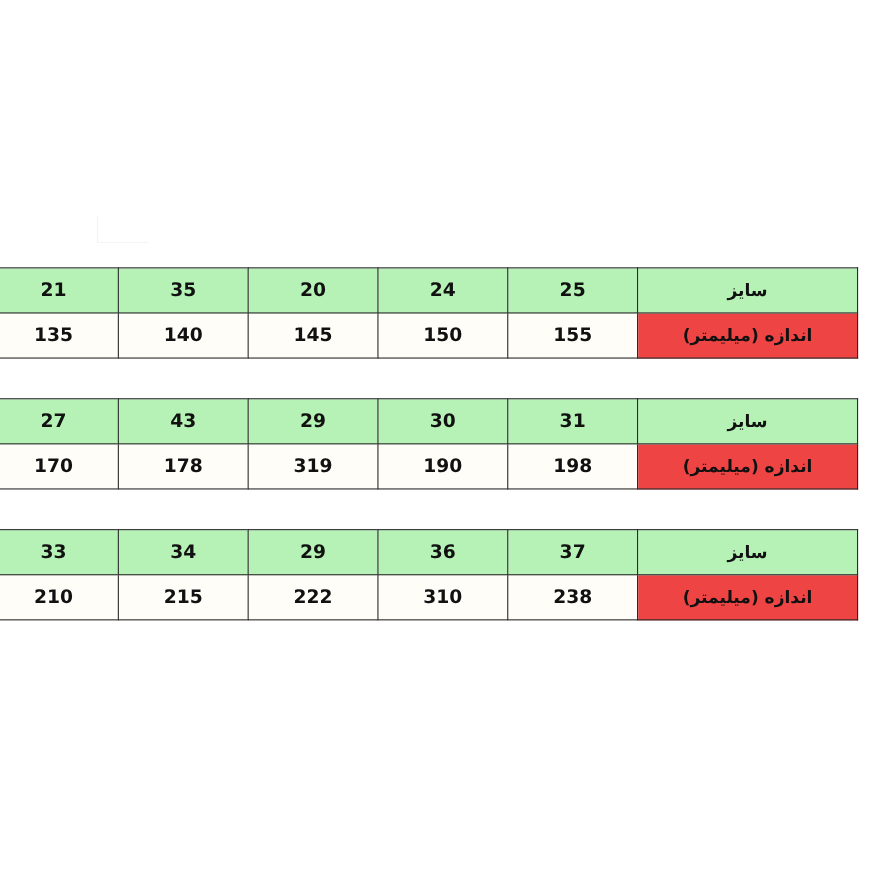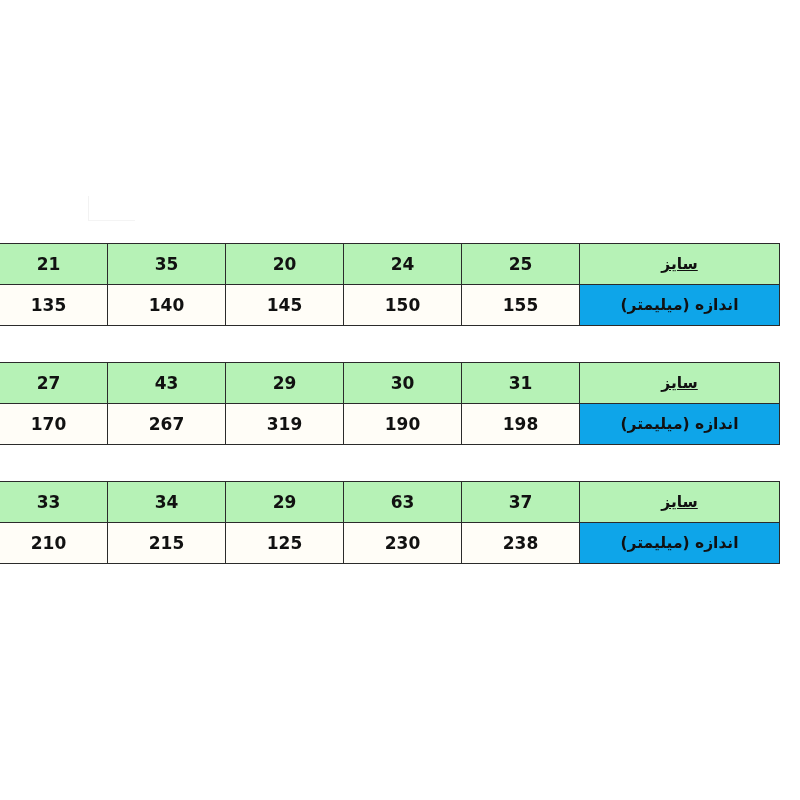--- a/index.html
+++ b/index.html
@@ -40,31 +40,30 @@
     height: 40px;
     text-align: center;
     vertical-align: middle;
     font-size: 17px;
     font-weight: bold;
     color: #111111;
     background: #fffdf7;
     padding: 0 2px;
   }
   table.size-table td.label {
-    background: #0ea5e9;
+    background: #ef4444;
     width: 195px;
     font-size: 15.5px;
     letter-spacing: 0;
   }
   table.size-table tr.head td {
     background: #b6f2b6;
   }
   table.size-table tr.head td.label {
     background: #b6f2b6;
-    text-decoration: underline;
   }
   table.size-table td.val {
     width: 113px;
   }
   .faint-mark {
     position: absolute;
     left: 88px;
     top: 196px;
     width: 46px;
     height: 24px;
@@ -114,43 +113,43 @@
           <td class="val">29</td>
           <td class="val">43</td>
           <td class="val">27</td>
 
         </tr>
         <tr>
           <td class="label">اندازه (میلیمتر)</td>
           <td class="val">198</td>
           <td class="val">190</td>
           <td class="val">319</td>
-          <td class="val">267</td>
+          <td class="val">178</td>
           <td class="val">170</td>
 
         </tr>
       </tbody>
     </table>
 
     <table class="size-table">
       <tbody>
         <tr class="head">
           <td class="label">سایز</td>
           <td class="val">37</td>
-          <td class="val">63</td>
+          <td class="val">36</td>
           <td class="val">29</td>
           <td class="val">34</td>
           <td class="val">33</td>
 
         </tr>
         <tr>
           <td class="label">اندازه (میلیمتر)</td>
           <td class="val">238</td>
-          <td class="val">230</td>
-          <td class="val">125</td>
+          <td class="val">310</td>
+          <td class="val">222</td>
           <td class="val">215</td>
           <td class="val">210</td>
 
         </tr>
       </tbody>
     </table>
 
   </div>
 </div>
 

